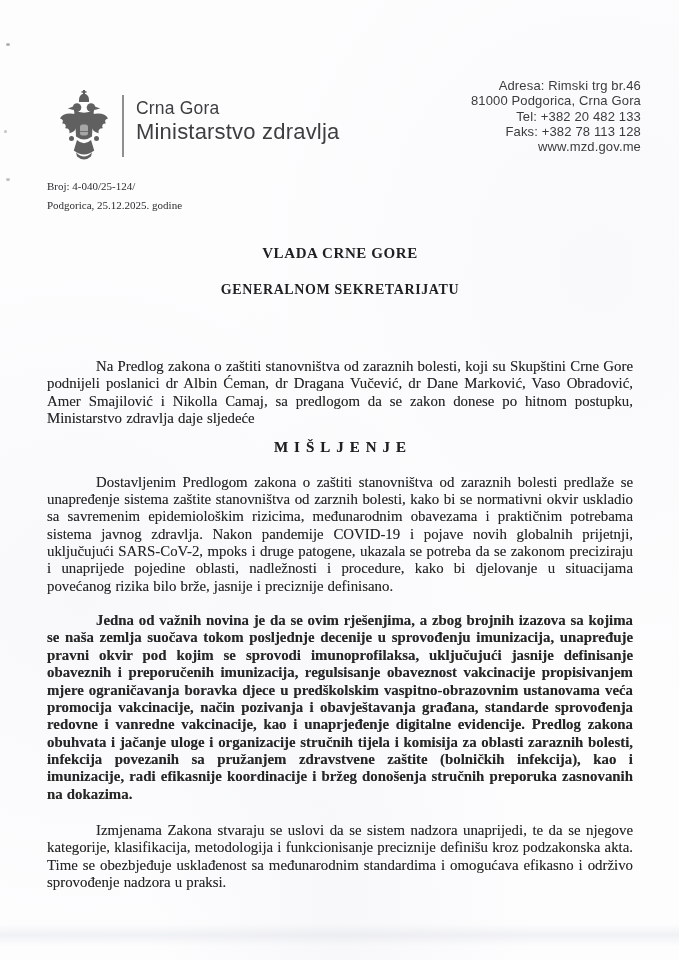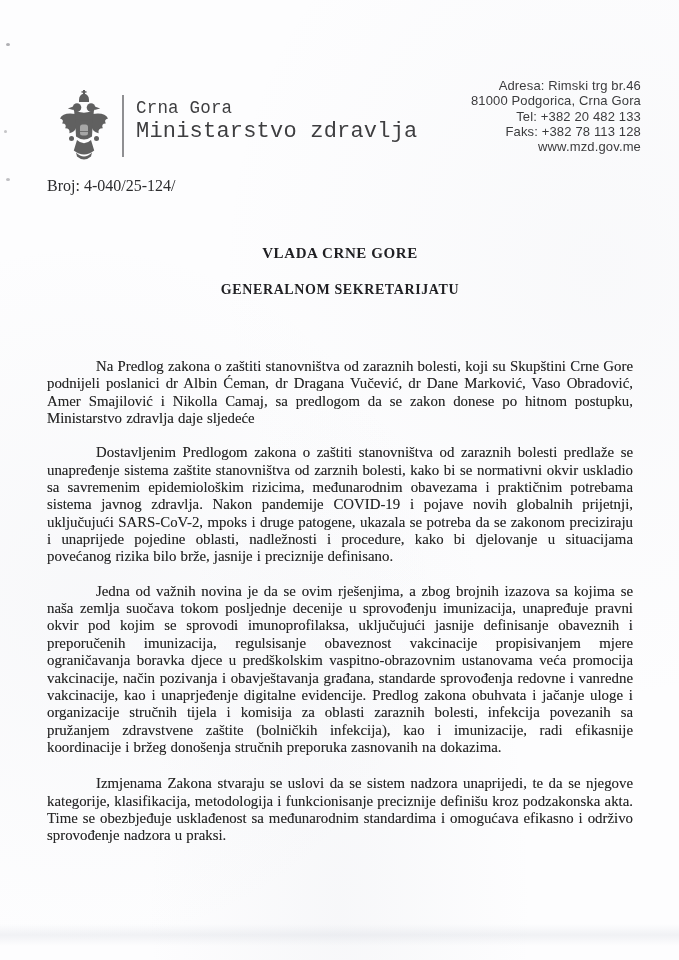--- a/index.html
+++ b/index.html
@@ -28,34 +28,34 @@
   .s3 { left: 6px; top: 178px; width: 4px; height: 3px; opacity:.55; }
   .bottom-band {
     position: absolute; left: 0; right: 0; top: 924px; height: 22px;
     background: linear-gradient(to bottom, rgba(196,201,212,0.0), rgba(196,201,212,0.22), rgba(196,201,212,0.0));
   }
 
   
   .logo { position: absolute; left: 57px; top: 90px; display: flex; align-items: flex-start; }
   .coat { width: 54px; height: 74px; filter: blur(0.3px); opacity: .88; }
   .logo-divider { width: 2px; height: 62px; background: #8f8f92; margin: 5px 0 0 11px; }
-  .org { margin: 6px 0 0 12px; font-family: Liberation Mono, monospace; color: #3e3e40; }
+  .org { margin: 6px 0 0 12px; font-family: Liberation Sans, sans-serif; color: #3e3e40; }
   .org-name { font-size: 17.5px; line-height: 24px; letter-spacing: .2px; }
   .org-dept { font-size: 22px; line-height: 24px; letter-spacing: .2px; }
 
   .address {
     position: absolute; right: 38px; top: 78px; text-align: right;
     font-family: "Liberation Sans", sans-serif;
     font-size: 13px; line-height: 15.3px; color: #3b3b3d; letter-spacing: .15px;
   }
 
   
   .ref {
     position: absolute; left: 47px; top: 177px;
-    font-size: 16px; line-height: 18.6px; color: #2c2c2e;
+    font-size: 11px; line-height: 18.6px; color: #2c2c2e;
   }
 
   
   .recipient { position: absolute; left: 47px; width: 586px; text-align: center; color: #1f1f22; }
   .rl1 { top: 245px; position: absolute; width: 100%; font-weight: bold; font-size: 15px; letter-spacing: .6px; }
   .rl2 { top: 282px; position: absolute; width: 100%; font-weight: bold; font-size: 14px; letter-spacing: .6px; }
 
   
   .content {
     position: absolute; left: 47px; top: 332px; width: 586px;
@@ -63,21 +63,21 @@
     color: #272727; word-spacing: .4px;
     text-shadow: 0 0 .4px rgba(45,45,45,.45);
   }
   .content p { margin: 0; text-indent: 49px; }
   .content p.intro { margin-top: 26px; }
   .opinion {
     margin: 12px 0 0 0; text-align: center; font-weight: bold;
     font-size: 15px; letter-spacing: 6px; color: #1f1f22; text-indent: 6px;
   }
   .content p.b0 { margin-top: 17px; }
-  .content p.b1 { margin-top: 17px; }
+  .content p.b1 { margin-top: 17px; font-weight: bold; }
   .content p.b2 { margin-top: 19px; }
 </style>
 </head>
 <body>
 
 <div class="page">
 
   <div class="speck s1"></div>
   <div class="speck s2"></div>
   <div class="speck s3"></div>
@@ -114,28 +114,30 @@
   <div class="address">
     <div>Adresa: Rimski trg br.46</div>
     <div>81000 Podgorica, Crna Gora</div>
     <div>Tel: +382 20 482 133</div>
     <div>Faks: +382 78 113 128</div>
     <div>www.mzd.gov.me</div>
   </div>
 
   <div class="ref">
     <div>Broj: 4-040/25-124/</div>
+    <div>Podgorica, 25.12.2025. godine</div>
   </div>
 
   <div class="recipient">
     <div class="rl1">VLADA CRNE GORE</div>
     <div class="rl2">GENERALNOM SEKRETARIJATU</div>
   </div>
 
   <div class="content">
     <p class="intro">Na Predlog zakona o zaštiti stanovništva od zaraznih bolesti, koji su Skupštini Crne Gore podnijeli poslanici dr Albin Ćeman, dr Dragana Vučević, dr Dane Marković, Vaso Obradović, Amer Smajilović i Nikolla Camaj, sa predlogom da se zakon donese po hitnom postupku, Ministarstvo zdravlja daje sljedeće</p>
+    <h3 class="opinion">MIŠLJENJE</h3>
     <p class="b0">Dostavljenim Predlogom zakona o zaštiti stanovništva od zaraznih bolesti predlaže se unapređenje sistema zaštite stanovništva od zarznih bolesti, kako bi se normativni okvir uskladio sa savremenim epidemiološkim rizicima, međunarodnim obavezama i praktičnim potrebama sistema javnog zdravlja. Nakon pandemije COVID-19 i pojave novih globalnih prijetnji, uključujući SARS-CoV-2, mpoks i druge patogene, ukazala se potreba da se zakonom preciziraju i unaprijede pojedine oblasti, nadležnosti i procedure, kako bi djelovanje u situacijama povećanog rizika bilo brže, jasnije i preciznije definisano.</p>
     <p class="b1">Jedna od važnih novina je da se ovim rješenjima, a zbog brojnih izazova sa kojima se naša zemlja suočava tokom posljednje decenije u sprovođenju imunizacija, unapređuje pravni okvir pod kojim se sprovodi imunoprofilaksa, uključujući jasnije definisanje obaveznih i preporučenih imunizacija, regulsisanje obaveznost vakcinacije propisivanjem mjere ograničavanja boravka djece u predškolskim vaspitno-obrazovnim ustanovama veća promocija vakcinacije, način pozivanja i obavještavanja građana, standarde sprovođenja redovne i vanredne vakcinacije, kao i unaprjeđenje digitalne evidencije. Predlog zakona obuhvata i jačanje uloge i organizacije stručnih tijela i komisija za oblasti zaraznih bolesti, infekcija povezanih sa pružanjem zdravstvene zaštite (bolničkih infekcija), kao i imunizacije, radi efikasnije koordinacije i bržeg donošenja stručnih preporuka zasnovanih na dokazima.</p>
     <p class="b2">Izmjenama Zakona stvaraju se uslovi da se sistem nadzora unaprijedi, te da se njegove kategorije, klasifikacija, metodologija i funkcionisanje preciznije definišu kroz podzakonska akta. Time se obezbjeđuje usklađenost sa međunarodnim standardima i omogućava efikasno i održivo sprovođenje nadzora u praksi.</p>
   </div>
 
   <div class="bottom-band"></div>
 </div>
 
 </body></html>

